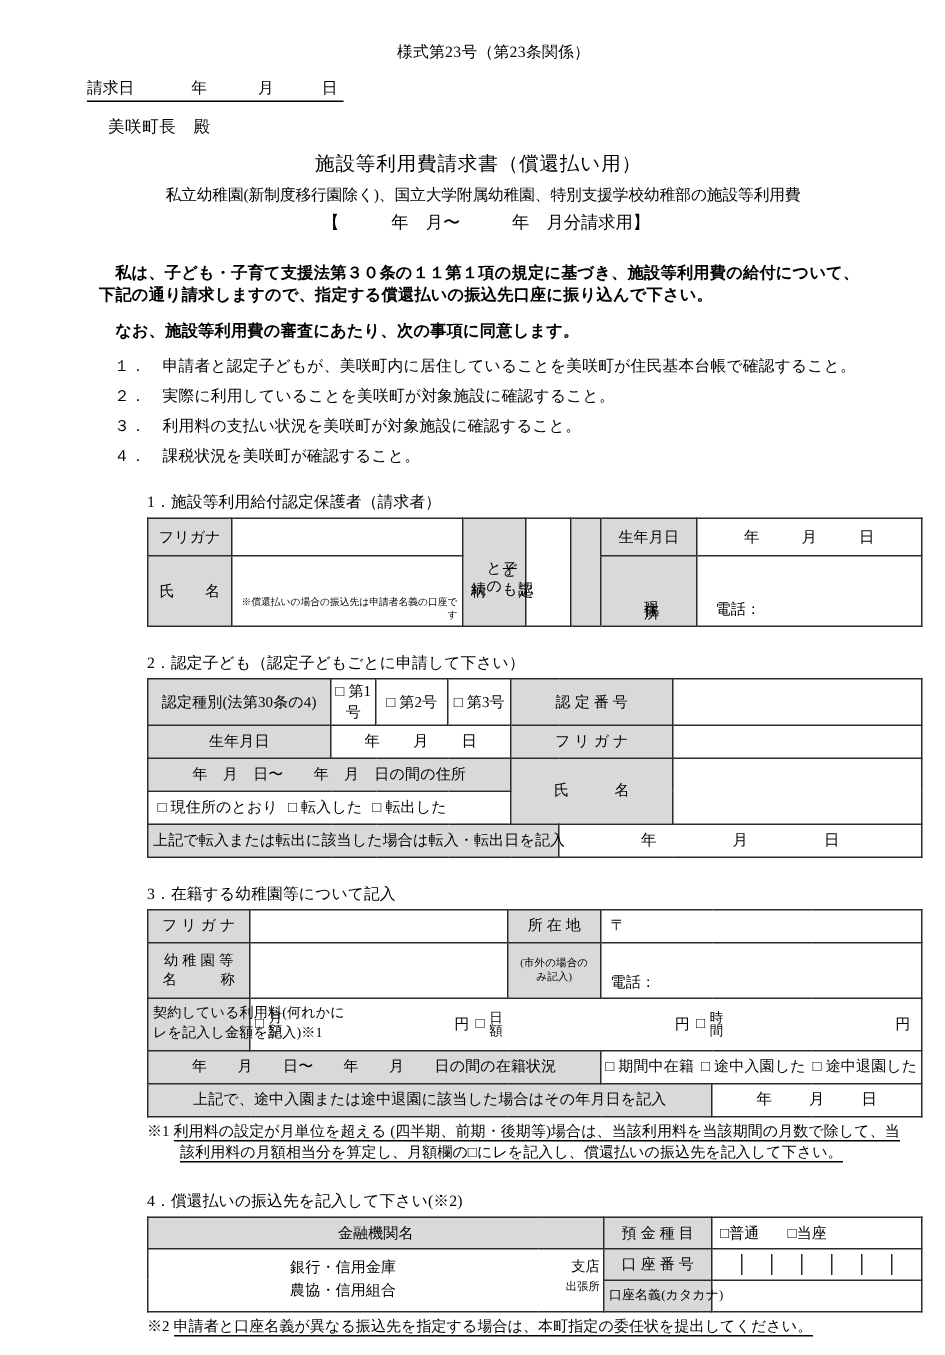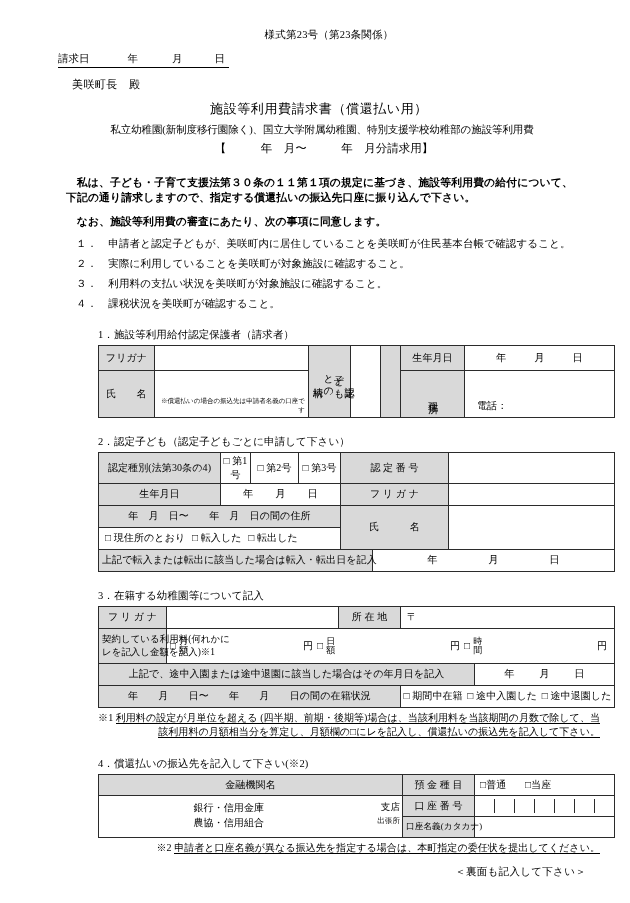--- a/index.html
+++ b/index.html
@@ -172,21 +172,20 @@
   .fee-unit { display: flex; align-items: center; flex: 1; }
   .fee-unit .yen { margin-left: auto; padding-right: 4px; }
   .fee-unit .box { margin-right: 3px; }
 
   
   .fnote {
     font-size: 10px;
     letter-spacing: .05px;
     margin-top: 3px;
     line-height: 1.45;
-    text-align: right;
   }
   .fnote .u { border-bottom: 1px solid #000; }
   .fnote .ind { display: inline-block; width: 22px; }
 
   .back-note {
     text-align: right;
     font-size: 10.5px;
     margin-top: 10px;
     padding-right: 14px;
     letter-spacing: .3px;
@@ -347,20 +346,30 @@
           <col style="width:66px">
           <col style="width:74px">
       </colgroup>
       <tbody>
           <tr>
         <td class="hd" style="height:17px">フ リ ガ ナ</td>
         <td class="blank"></td>
         <td class="hd spread">所 在 地</td>
         <td class="blank" colspan="3" style="padding-left:6px">
           <span>〒</span>
+        </td>
+      </tr>
+      <tr>
+        <td class="hd" style="height:32px;font-size:9.6px">幼 稚 園 等
+名　　　称</td>
+        <td class="blank"></td>
+        <td class="hd" style="font-size:7px;line-height:1.25">(市外の場合の
+み記入)</td>
+        <td class="blank" colspan="3" style="vertical-align:bottom;padding-bottom:3px;padding-left:6px">
+          <span>電話：</span>
         </td>
       </tr>
       <tr>
         <td class="hd" style="height:30px;font-size:9.4px;line-height:1.35">契約している利用料(何れかに
 レを記入し金額を記入)※1</td>
         <td class="blank" colspan="5">
           <div class="fee-cell">
             <div class="fee-unit">
               <span class="box">□</span>
               <span class="stack">
@@ -379,35 +388,35 @@
               <span class="box">□</span>
               <span class="stack">
                 <span>時</span><br><span>間</span>
               </span>
               <span class="yen">円</span>
             </div>
           </div>
         </td>
       </tr>
       <tr>
+        <td class="hd ctr" colspan="3" style="height:17px">年　　月　　日〜　　年　　月　　日の間の在籍状況</td>
+        <td class="blank cb ctr" colspan="3" style="padding:1px">
+          <span>□ 期間中在籍</span>
+          <span style="padding:0 2px">□ 途中入園した</span>
+          <span>□ 途中退園した</span>
+        </td>
+      </tr>
+      <tr>
         <td class="hd ctr" colspan="4" style="height:17px">上記で、途中入園または途中退園に該当した場合はその年月日を記入</td>
         <td class="blank" colspan="2">
           <div class="dateline" style="padding:0 14px">
             <span>年</span>
             <span>月</span>
             <span>日</span>
           </div>
-        </td>
-      </tr>
-      <tr>
-        <td class="hd ctr" colspan="3" style="height:17px">年　　月　　日〜　　年　　月　　日の間の在籍状況</td>
-        <td class="blank cb ctr" colspan="3" style="padding:1px">
-          <span>□ 期間中在籍</span>
-          <span style="padding:0 2px">□ 途中入園した</span>
-          <span>□ 途中退園した</span>
         </td>
       </tr>
     </tbody>
       </table>
     <div class="fnote">
       <span>※1</span>
       <span class="u">利用料の設定が月単位を超える (四半期、前期・後期等)場合は、当該利用料を当該期間の月数で除して、当</span><br>
       <span class="ind"></span><span class="u">該利用料の月額相当分を算定し、月額欄の□にレを記入し、償還払いの振込先を記入して下さい。</span>
     </div>
   </div>

